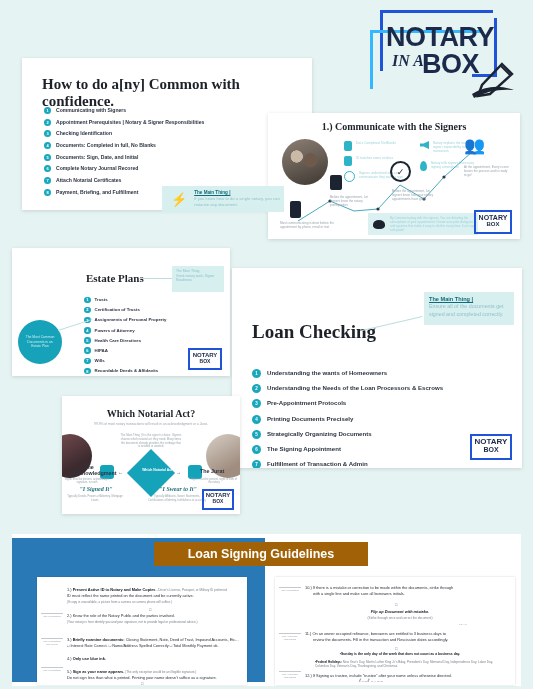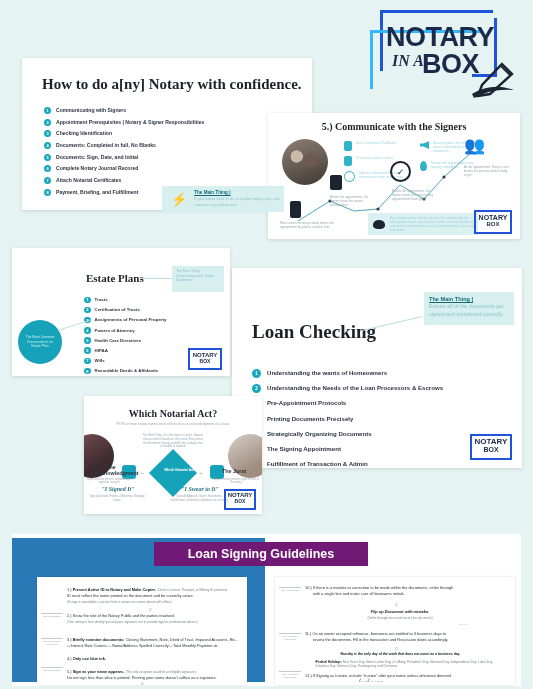--- a/index.html
+++ b/index.html
@@ -75,32 +75,32 @@
   
   #card-loan{left:232px;top:268px;width:290px;height:200px;}
   #card-loan .t{position:absolute;left:20px;top:53px;font-size:19px;}
   #card-loan .list{position:absolute;left:20px;top:100px;}
   #card-loan .bnum{width:9px;height:9px;font-size:4.5px;margin-right:6px;margin-top:1px;}
   #card-loan .btxt{font-size:6.1px;line-height:10.6px;}
   #card-loan .bullet-row{margin-bottom:4.6px;}
   #card-loan .mainthing{position:absolute;left:192px;top:24px;width:90px;height:33px;padding:4px 5px;box-sizing:border-box;}
 
   
-  #card-act{left:62px;top:396px;width:178px;height:118px;margin-left:22px;}
+  #card-act{left:62px;top:396px;width:178px;height:118px;}
   #card-act .t{position:absolute;left:0;right:0;top:12px;text-align:center;font-size:10px;}
   .diamond{position:absolute;width:34px;height:34px;background:#14a3b9;transform:rotate(45deg);}
   .diamond span{display:block;transform:rotate(-45deg);color:#fff;font-size:3.4px;line-height:4.6px;
                 text-align:center;font-weight:bold;padding-top:9px;}
   .sqicon{position:absolute;width:14px;height:14px;border-radius:3px;background:#14a3b9;}
   .quote{font-family:"Liberation Serif",serif;font-style:italic;font-weight:bold;color:#1f6f7c;}
 
   
   #guide-wrap{position:absolute;left:12px;top:534px;width:509px;height:152px;background:#ffffff;}
   #guide-blue{position:absolute;left:0;top:4px;width:253px;height:144px;background:#2a79b7;}
-  #guide-band{position:absolute;left:142px;top:8px;width:214px;height:24px;background:#701a75;
+  #guide-band{position:absolute;left:142px;top:8px;width:214px;height:24px;background:#a16207;
       color:#fff;font-size:12.5px;display:flex;align-items:center;justify-content:center;font-weight:bold;}
   .doc{position:absolute;background:#fff;box-shadow:0 0 2px rgba(0,0,0,.18);overflow:hidden;}
   #doc-left{left:25px;top:43px;width:210px;height:108px;}
   #doc-right{left:263px;top:43px;width:240px;height:108px;}
   .g-item{position:absolute;font-size:3.9px;line-height:6.1px;color:#2a2f36;}
   .g-item b{color:#12181f;}
   .g-sub{font-size:3.1px;color:#7c848c;}
   .g-mini{position:absolute;font-size:2.4px;color:#9aa2aa;line-height:3.2px;text-align:center;}
   .g-mini i{display:block;border-top:1px solid #c3c9cf;padding-top:1px;font-style:normal;}
   .g-center{text-align:center;}
@@ -118,21 +118,21 @@
     <div class="logo-ina" style="position:absolute;left:32px;top:44px;font-size:16px;">IN A</div>
     <div class="logo-word2" style="position:absolute;left:62px;top:41px;font-size:27px;">BOX</div>
     <svg style="position:absolute;left:112px;top:52px;" width="48" height="40" viewBox="0 0 48 40">
       <path d="M30 4 L40 14 L18 34 L6 36 L10 25 Z" fill="none" stroke="#1b2430" stroke-width="2.4"></path>
       <path d="M29 6 L38 15" stroke="#1b2430" stroke-width="2"></path>
       <path d="M0 34 Q20 22 42 30 Q20 28 2 38 Z" fill="#1b2430"></path>
     </svg>
   </div>
 
   <div class="card" id="card-how">
-    <div class="serif-title t">How to do a[ny] Notary with confidence.</div>
+    <div class="serif-title t">How to do a[ny] Common with confidence.</div>
     <div class="list">
       <div class="bullet-row">
           <div class="bnum">1</div>
           <div class="btxt">Communicating with Signers</div>
         </div>
       <div class="bullet-row">
           <div class="bnum">2</div>
           <div class="btxt">Appointment Prerequisites | Notary &amp; Signer Responsibilities</div>
         </div>
       <div class="bullet-row">
@@ -163,21 +163,21 @@
   </div>
   <div class="mainthing" id="mt-how" style="position:absolute;left:162px;top:186px;width:122px;height:26px;display:flex;align-items:center;z-index:3;">
     <div class="bolt">⚡</div>
     <div style="padding-right:4px;">
       <div class="mt-title" style="font-size:4.6px;line-height:6px;">The Main Thing |</div>
       <div class="mt-body" style="font-size:4.2px;line-height:6px;">If you know how to do a single notary, you can notarize any document.</div>
     </div>
   </div>
 
   <div class="card" id="card-comm">
-    <div class="serif-title t">5.) Communicate with the Signers</div>
+    <div class="serif-title t">1.) Communicate with the Signers</div>
 
     <div class="photo" style="left:14px;top:26px;width:46px;height:46px;"></div>
 
     <div style="position:absolute;left:76px;top:28px;width:60px;">
       <div style="display:flex;margin-bottom:5px;">
         <div class="icon-sq" style="position:relative;width:8px;height:10px;flex:none;margin-right:4px;background:#2fb3c6;"></div>
         <div class="micro-t" style="font-size:3.2px;line-height:4.2px;">Docs Completed, No Blanks</div>
       </div>
       <div style="display:flex;margin-bottom:5px;">
         <div class="icon-sq" style="position:relative;width:8px;height:10px;flex:none;margin-right:4px;background:#2fb3c6;"></div>

